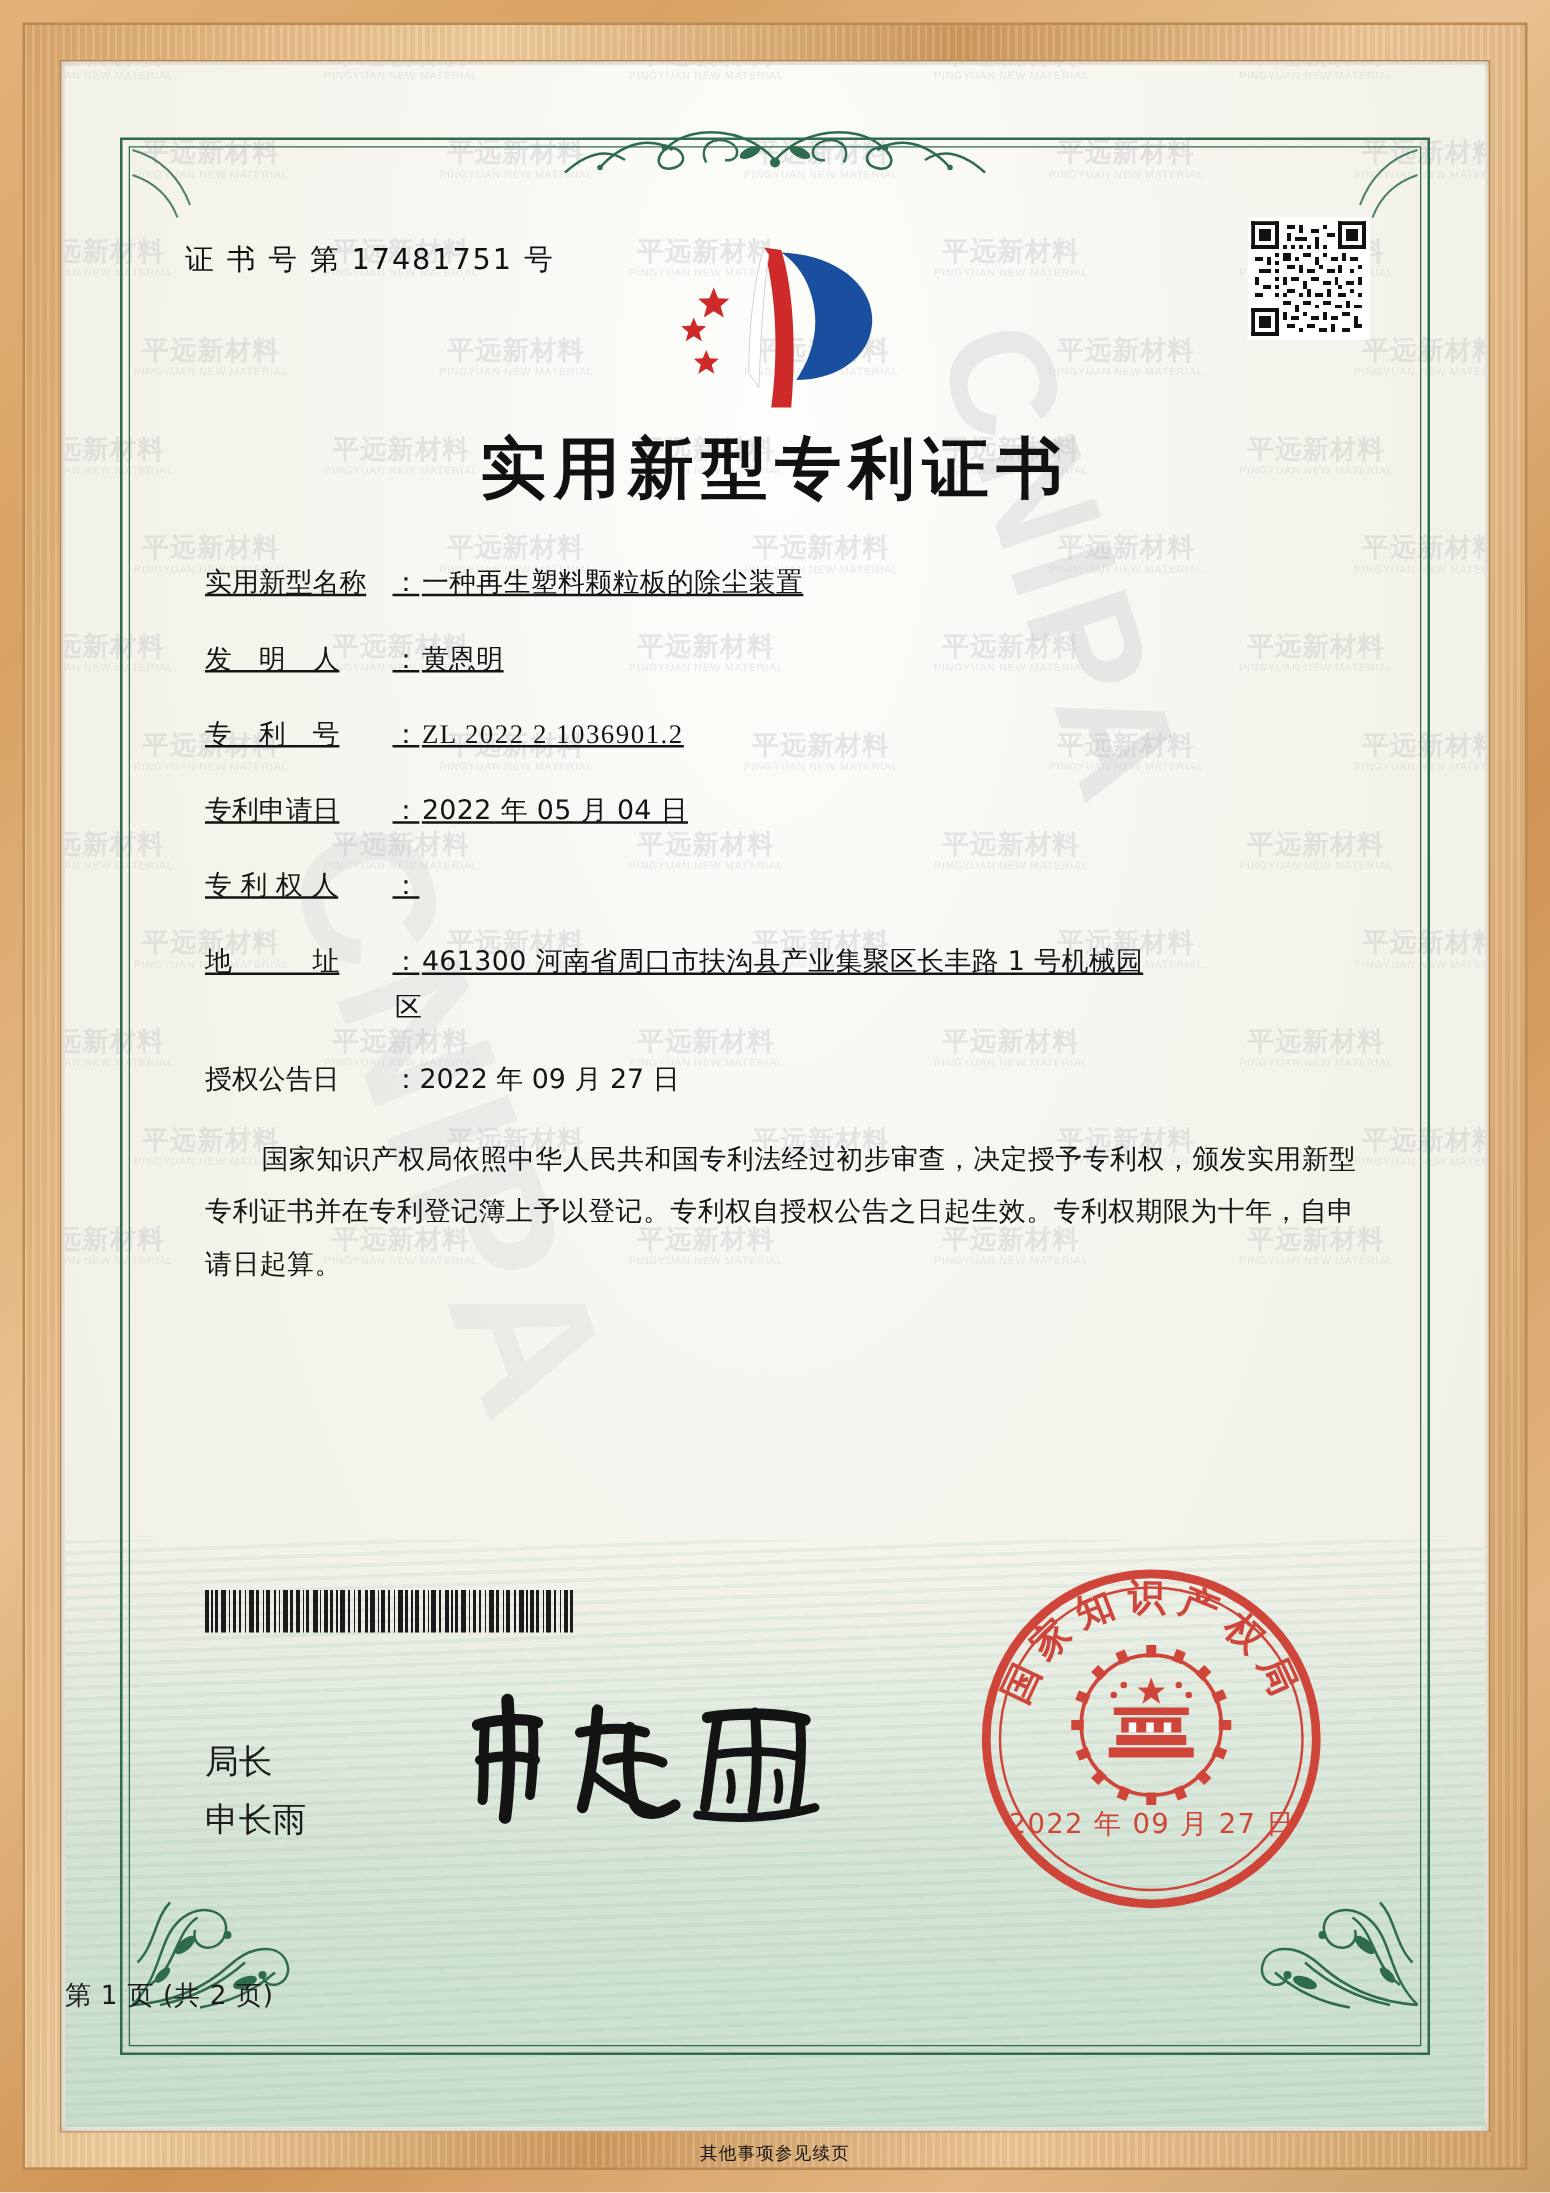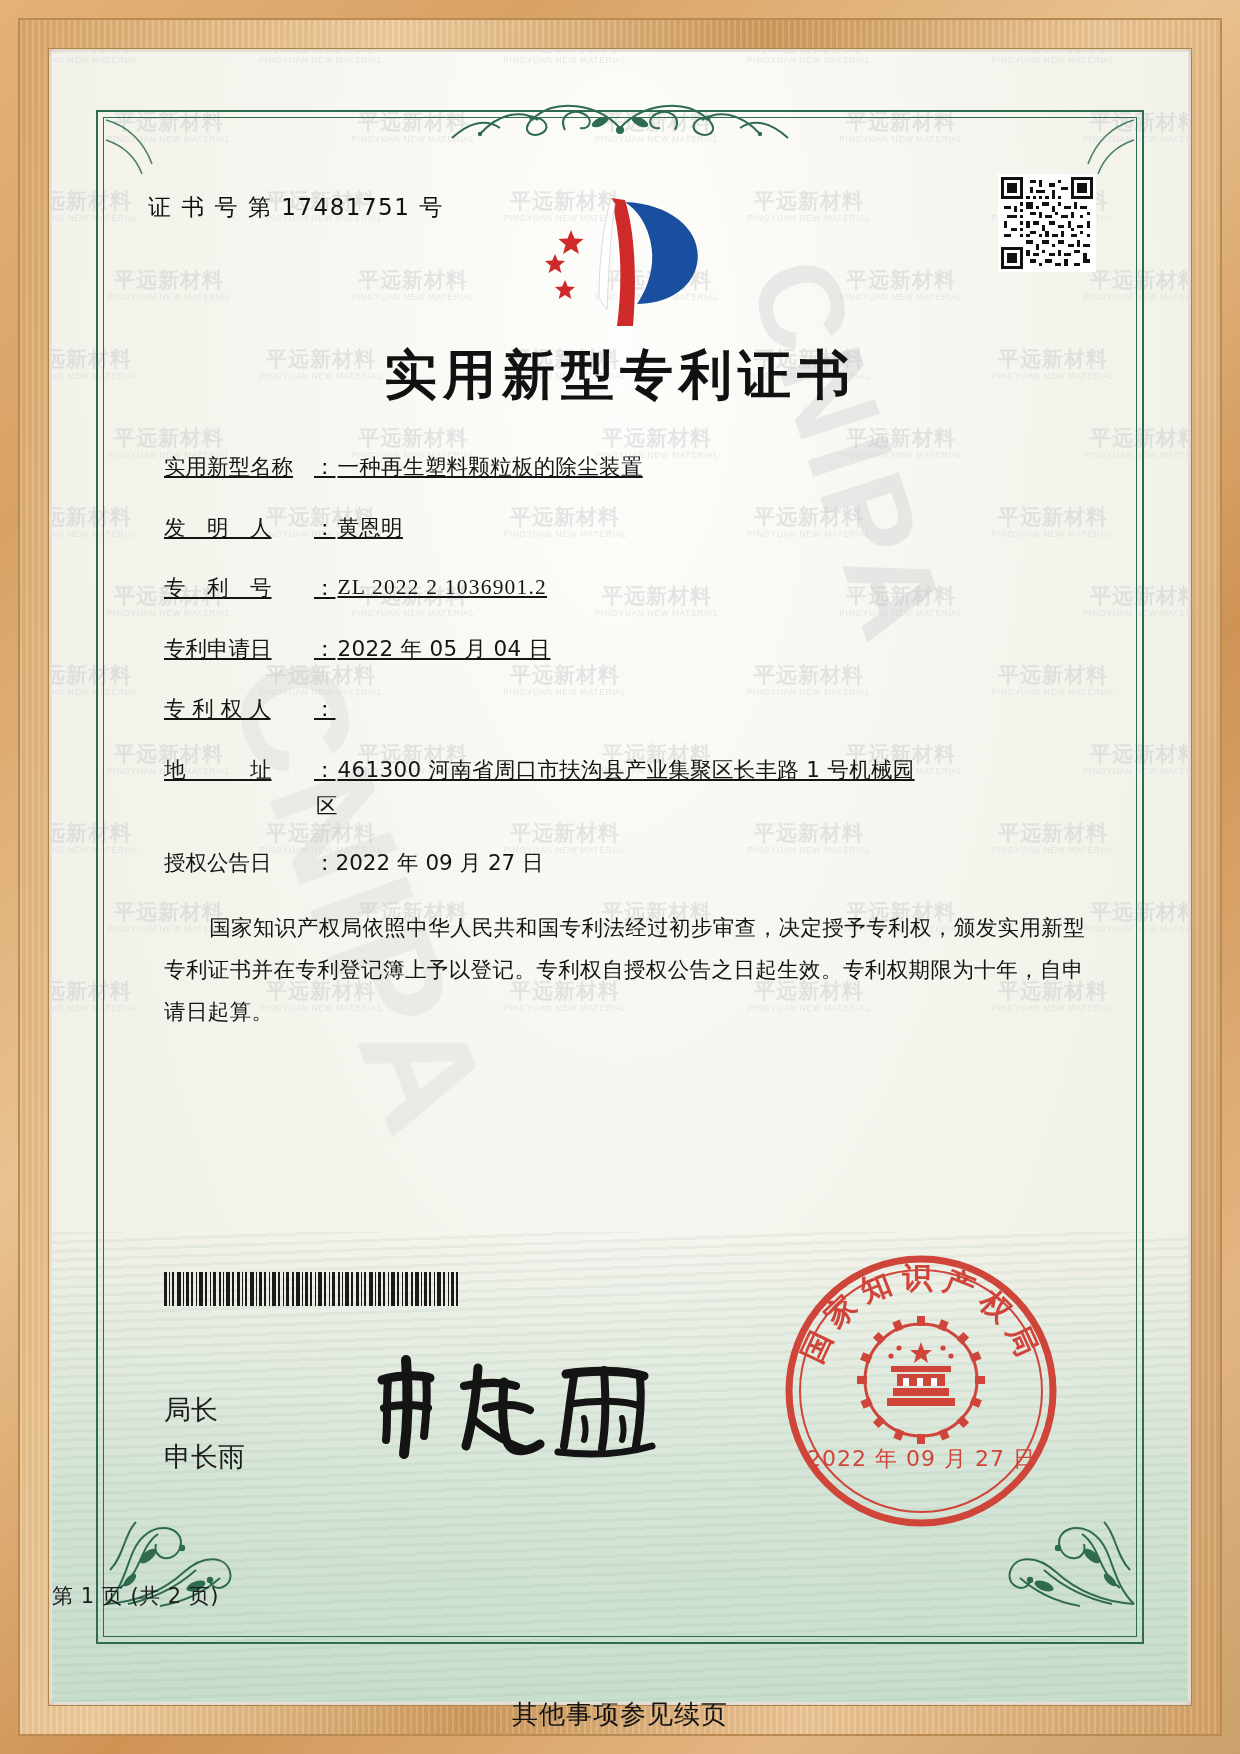--- a/index.html
+++ b/index.html
@@ -309,21 +309,21 @@
     left: 0; right: 0;
     top: 1530px;
     font-size: 21px;
     letter-spacing: 0.5px;
   }
   .footer-note {
     position: absolute;
     left: 0; right: 0;
     bottom: 22px;
     text-align: center;
-    font-size: 26px;
+    font-size: 14px;
     letter-spacing: 1px;
     color: #141414;
     z-index: 9;
   }
 </style>
 </head>
 <body>
 
 <div class="frame-outer">
   <div class="frame-bevel"></div>

